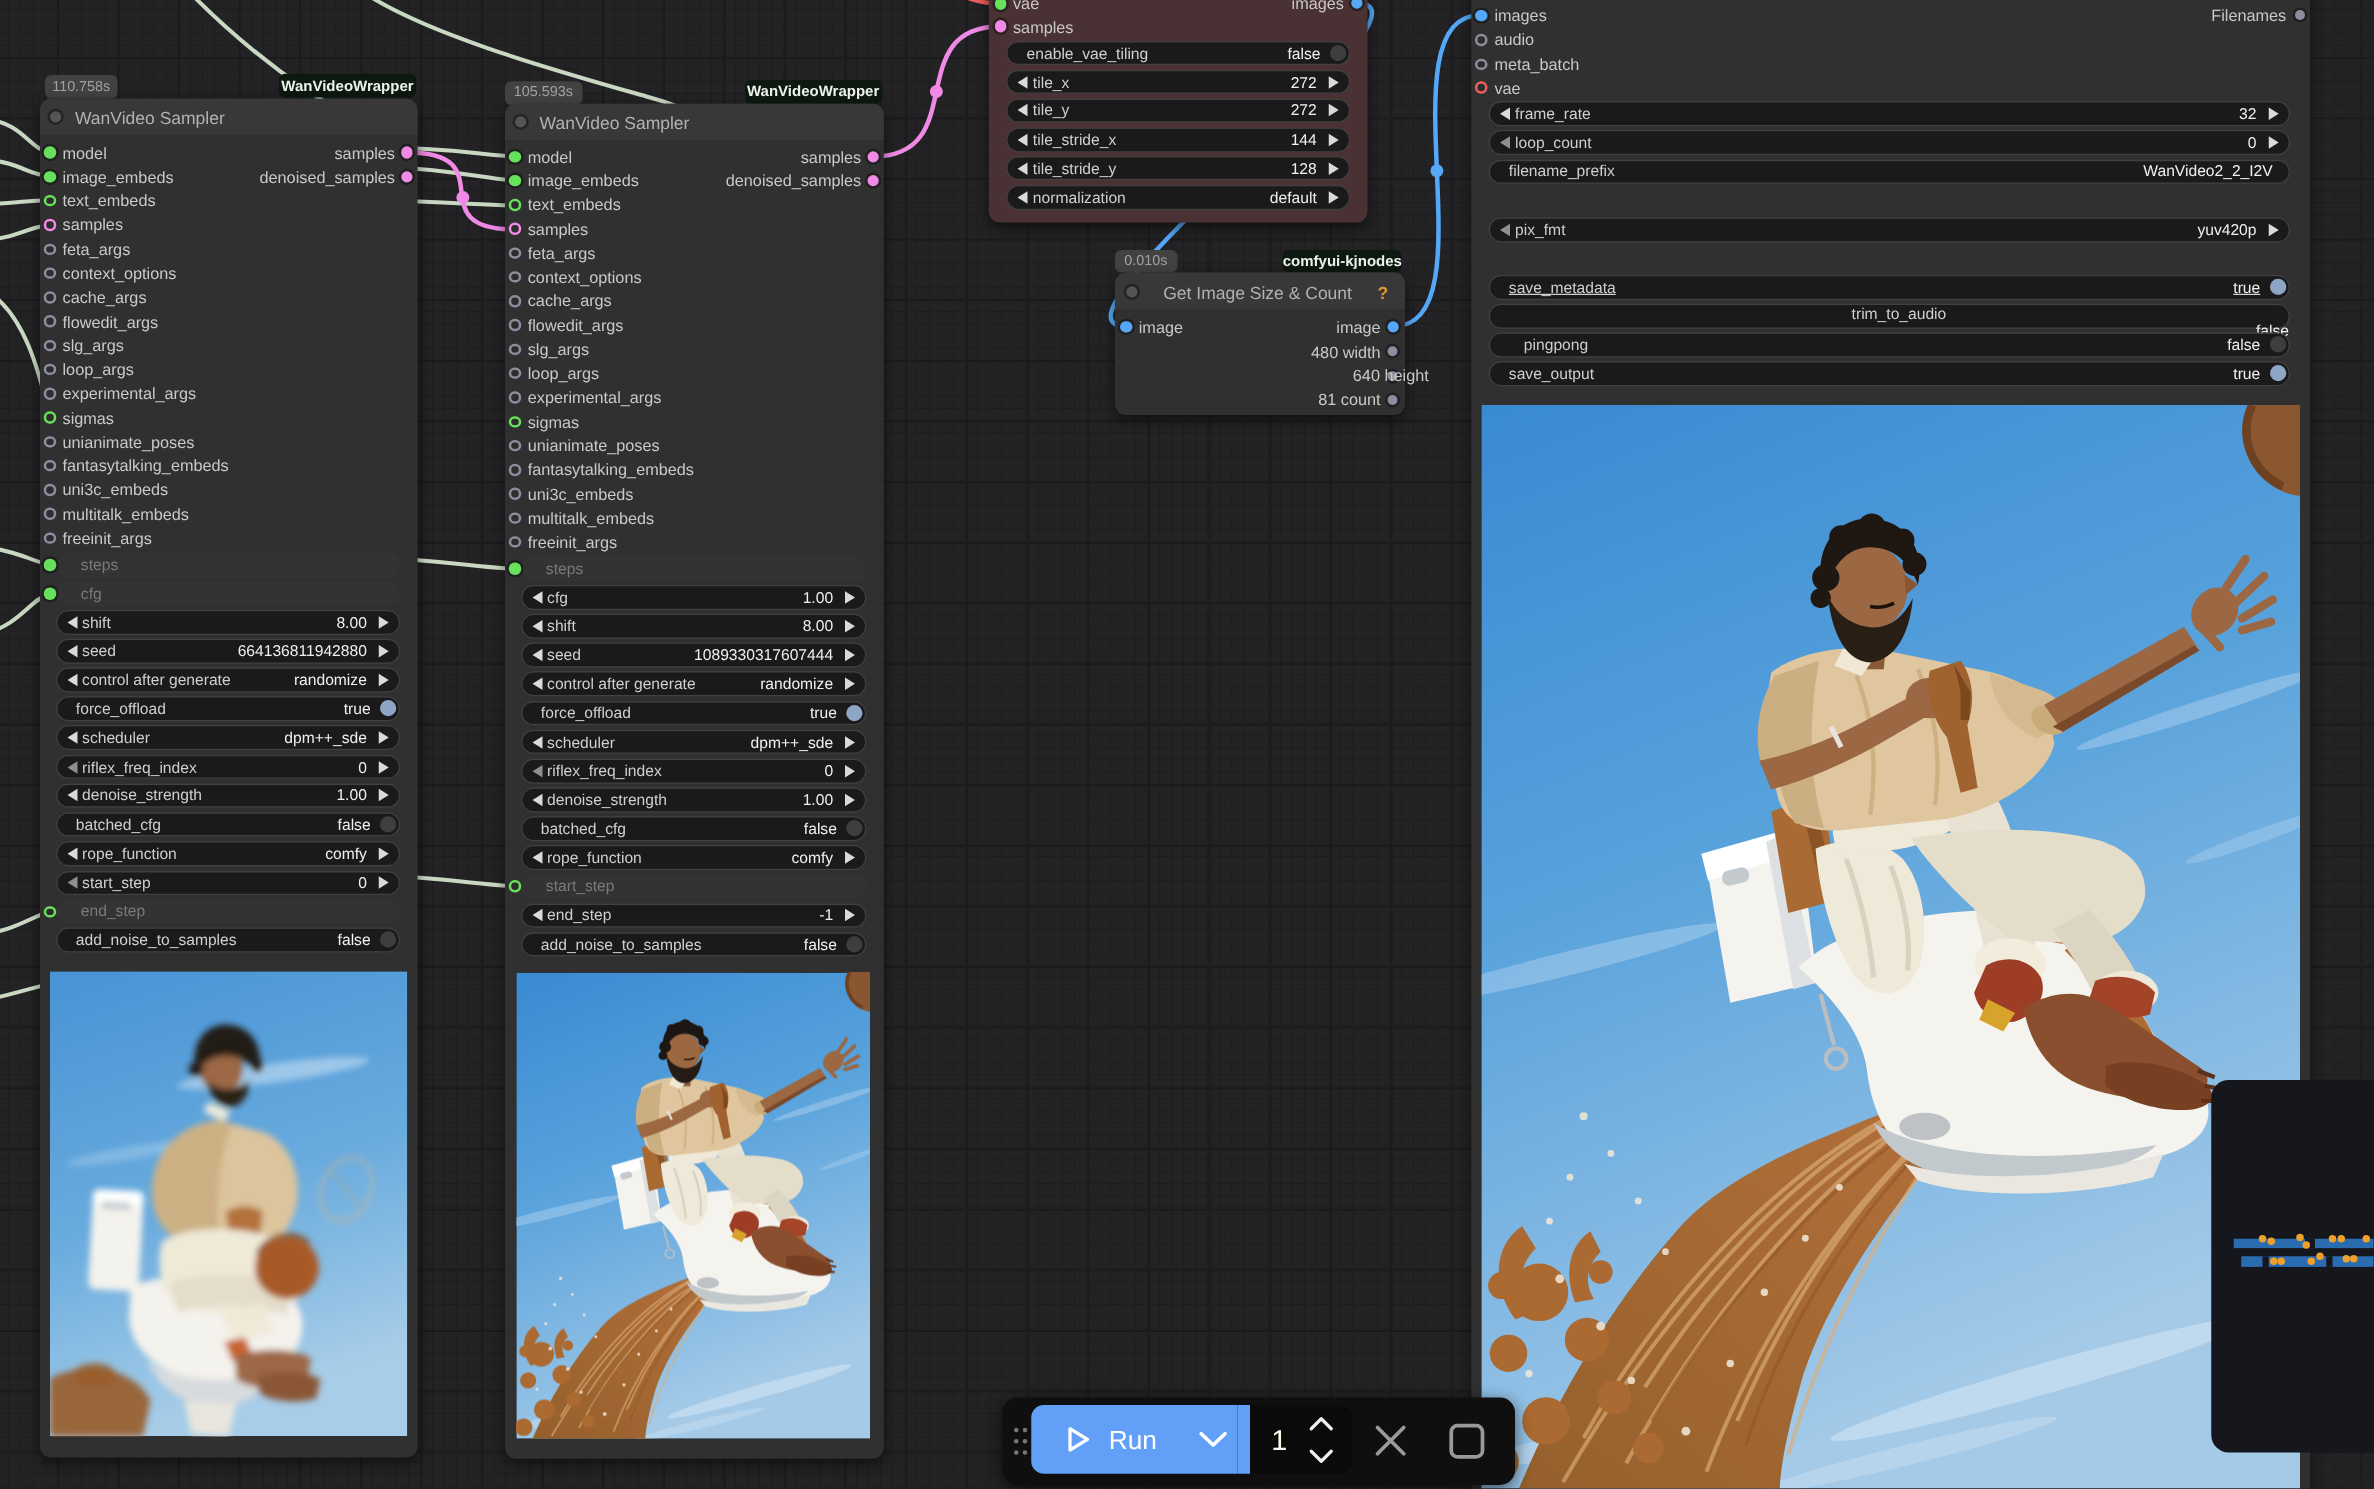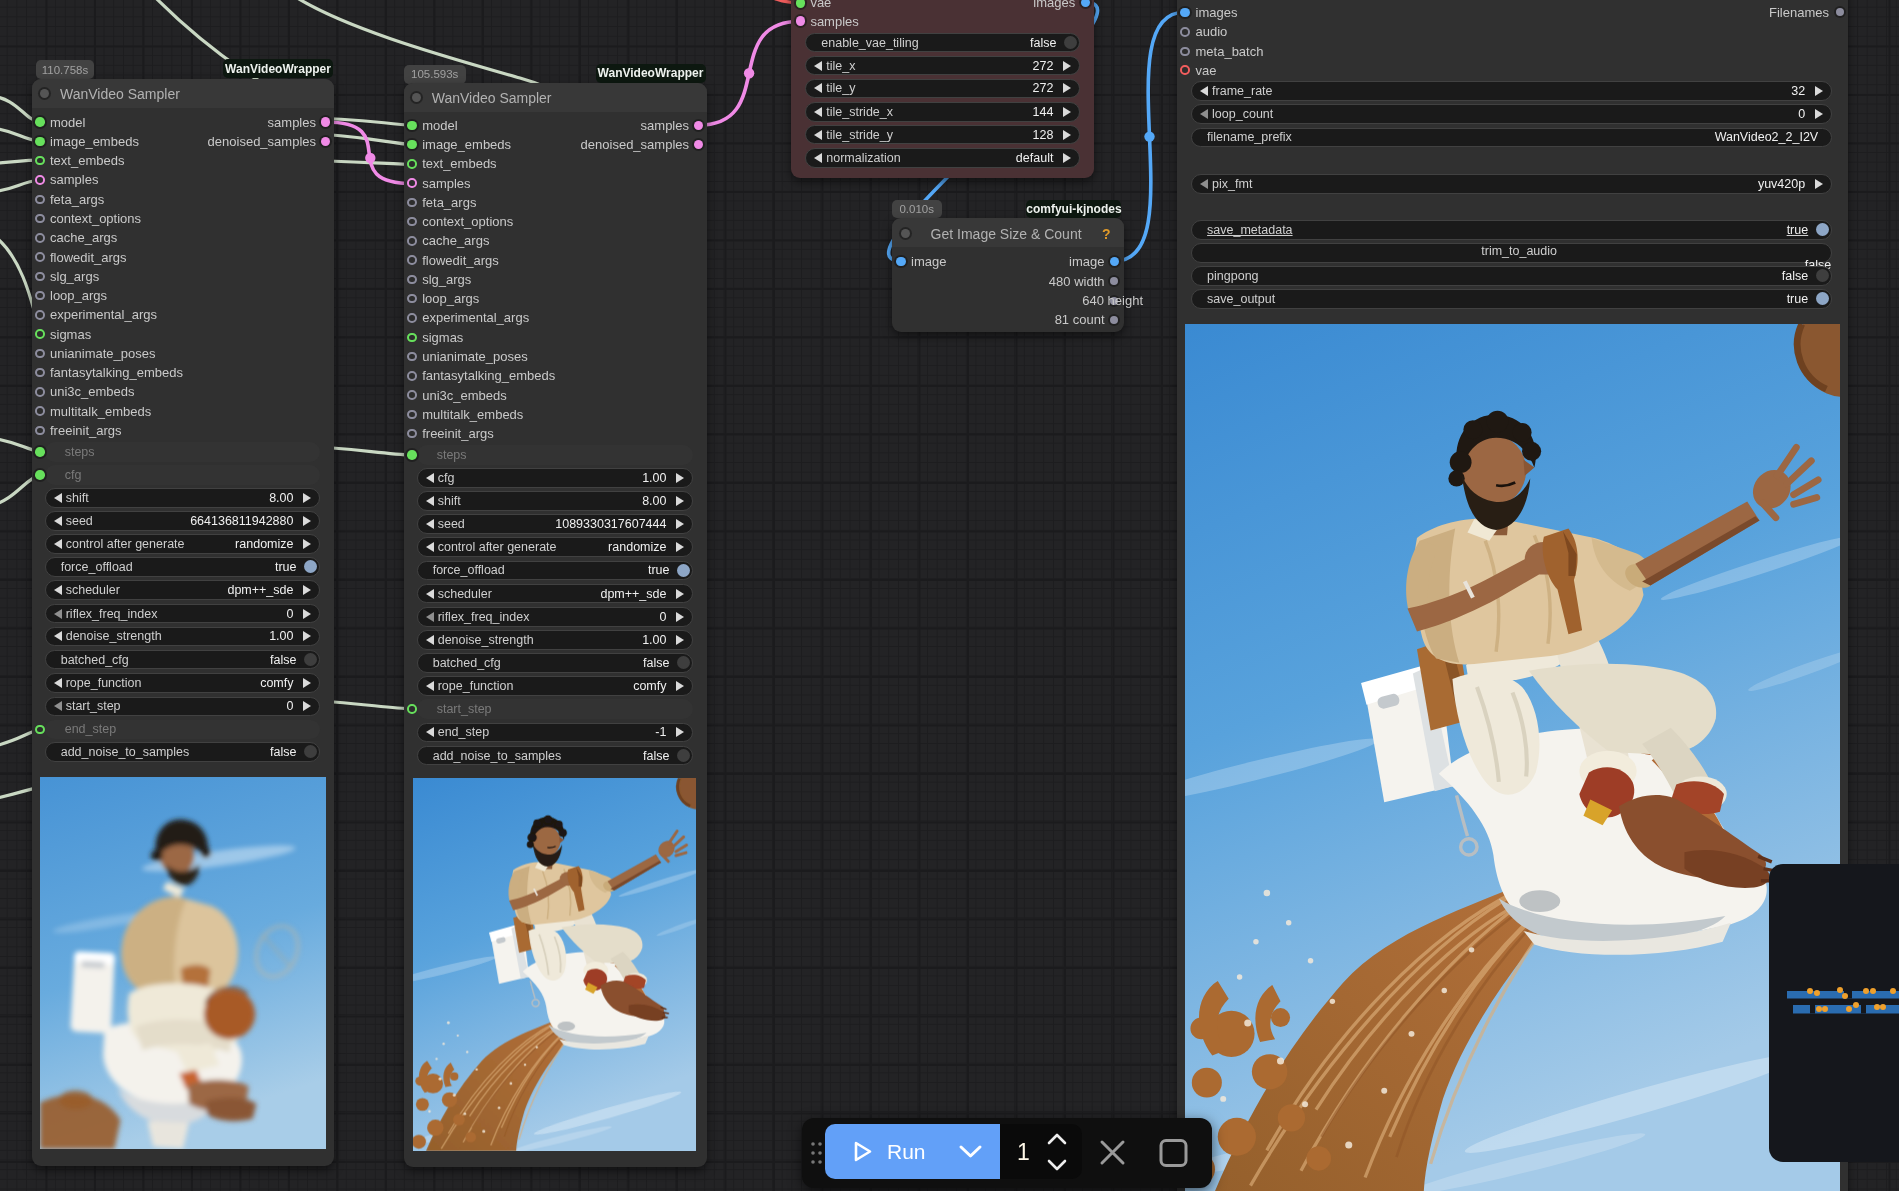--- a/index.html
+++ b/index.html
@@ -582,21 +582,21 @@
       <span class="lab" style="margin-left:15px;">save_metadata</span>
       <span class="val">true</span>
       <span class="tog on"></span>
     </div>
 <div class="pill" style="left:1191.1px;top:243.2px;width:641.1000000000001px;height:19.5px;flex-direction:column;">
       <span class="lab" style="margin-left:15px;">trim_to_audio</span>
       <span class="val">false</span>
       <span class="tog"></span>
     </div>
 <div class="pill" style="left:1191.1px;top:266.2px;width:641.1000000000001px;height:19.5px;">
-      <span class="lab" style="margin-left:15px;">pingpong</span>
+      <span class="lab" style="margin-left:27px;">pingpong</span>
       <span class="val">false</span>
       <span class="tog"></span>
     </div>
 <div class="pill" style="left:1191.1px;top:289.2px;width:641.1000000000001px;height:19.5px;">
       <span class="lab" style="margin-left:15px;">save_output</span>
       <span class="val">true</span>
       <span class="tog on"></span>
     </div>
 <div class="img" style="left:1185px;top:324px;width:655px;height:867px;"><svg width="100%" height="100%" viewBox="0 0 480 640" preserveAspectRatio="none">
 <defs>

